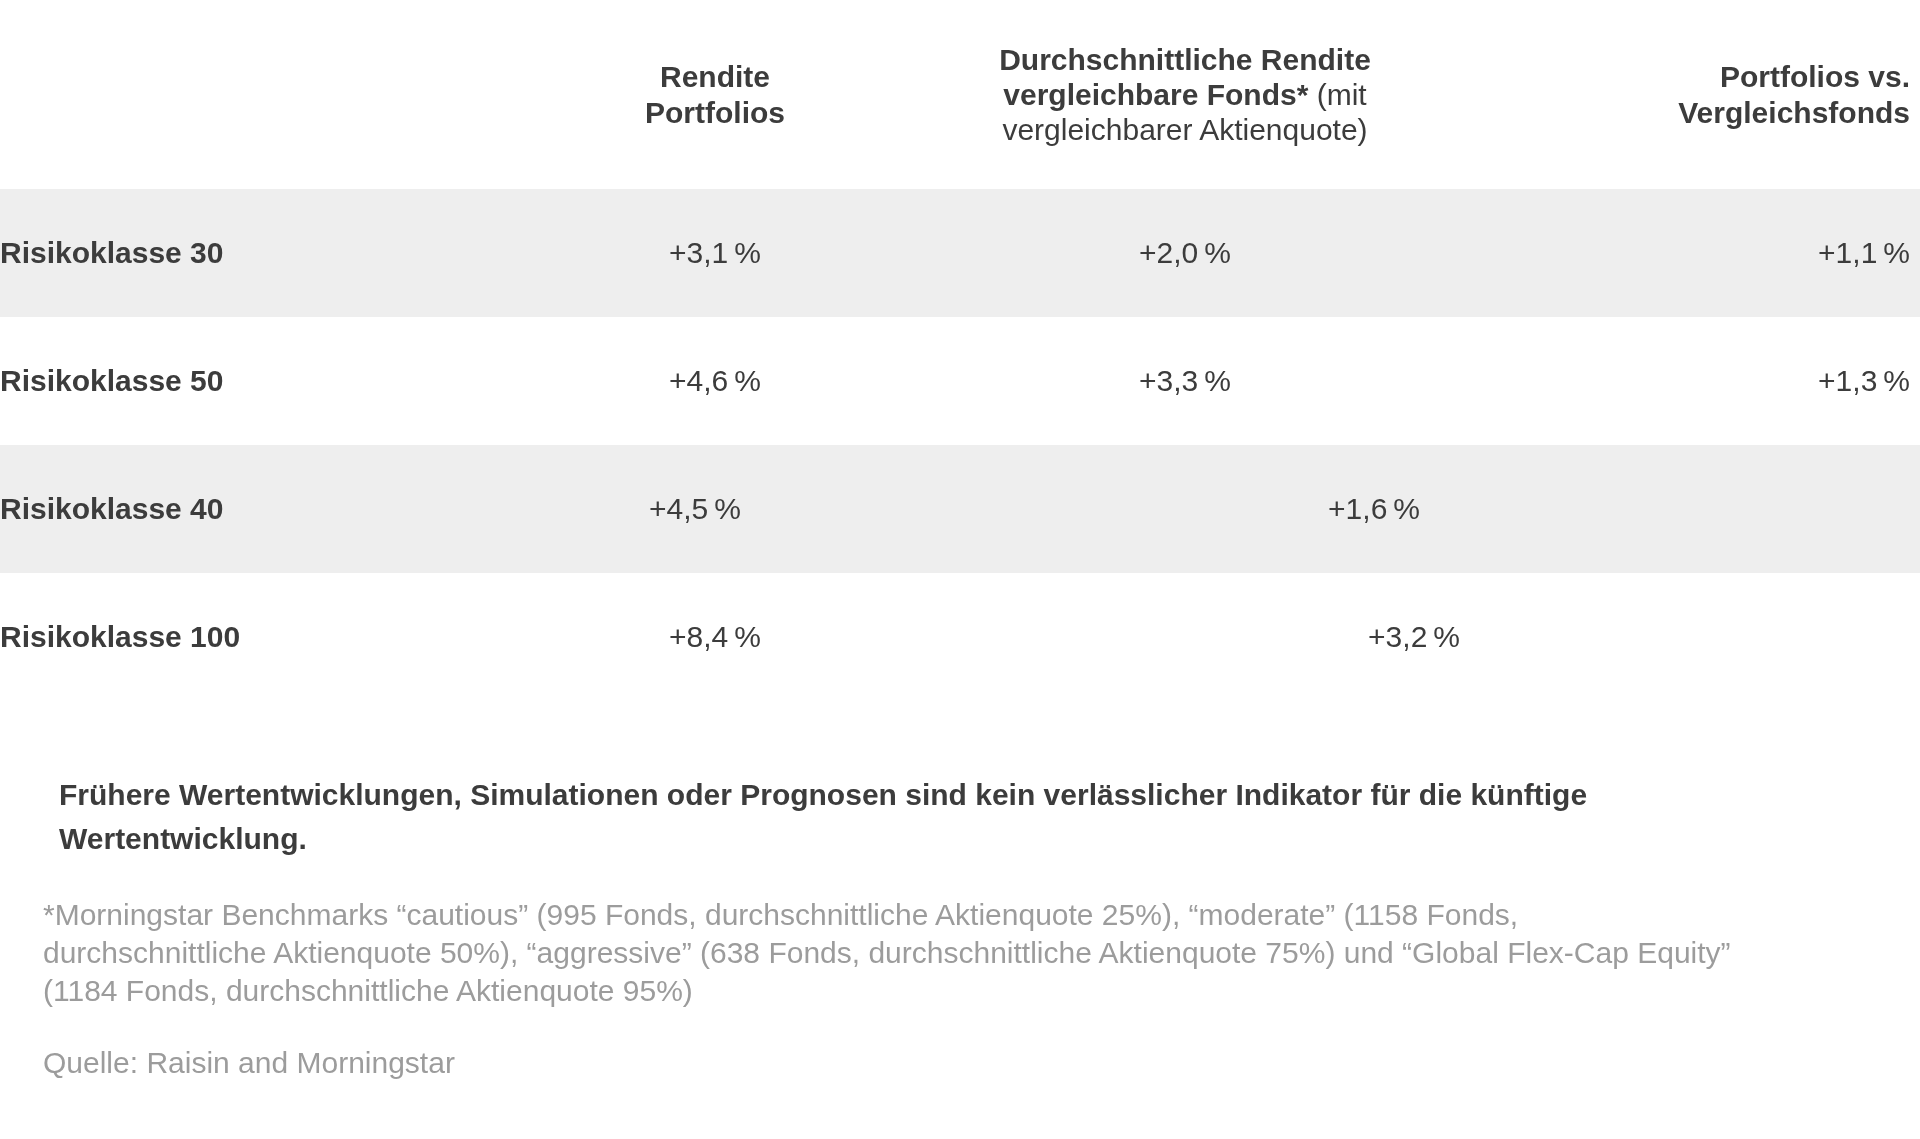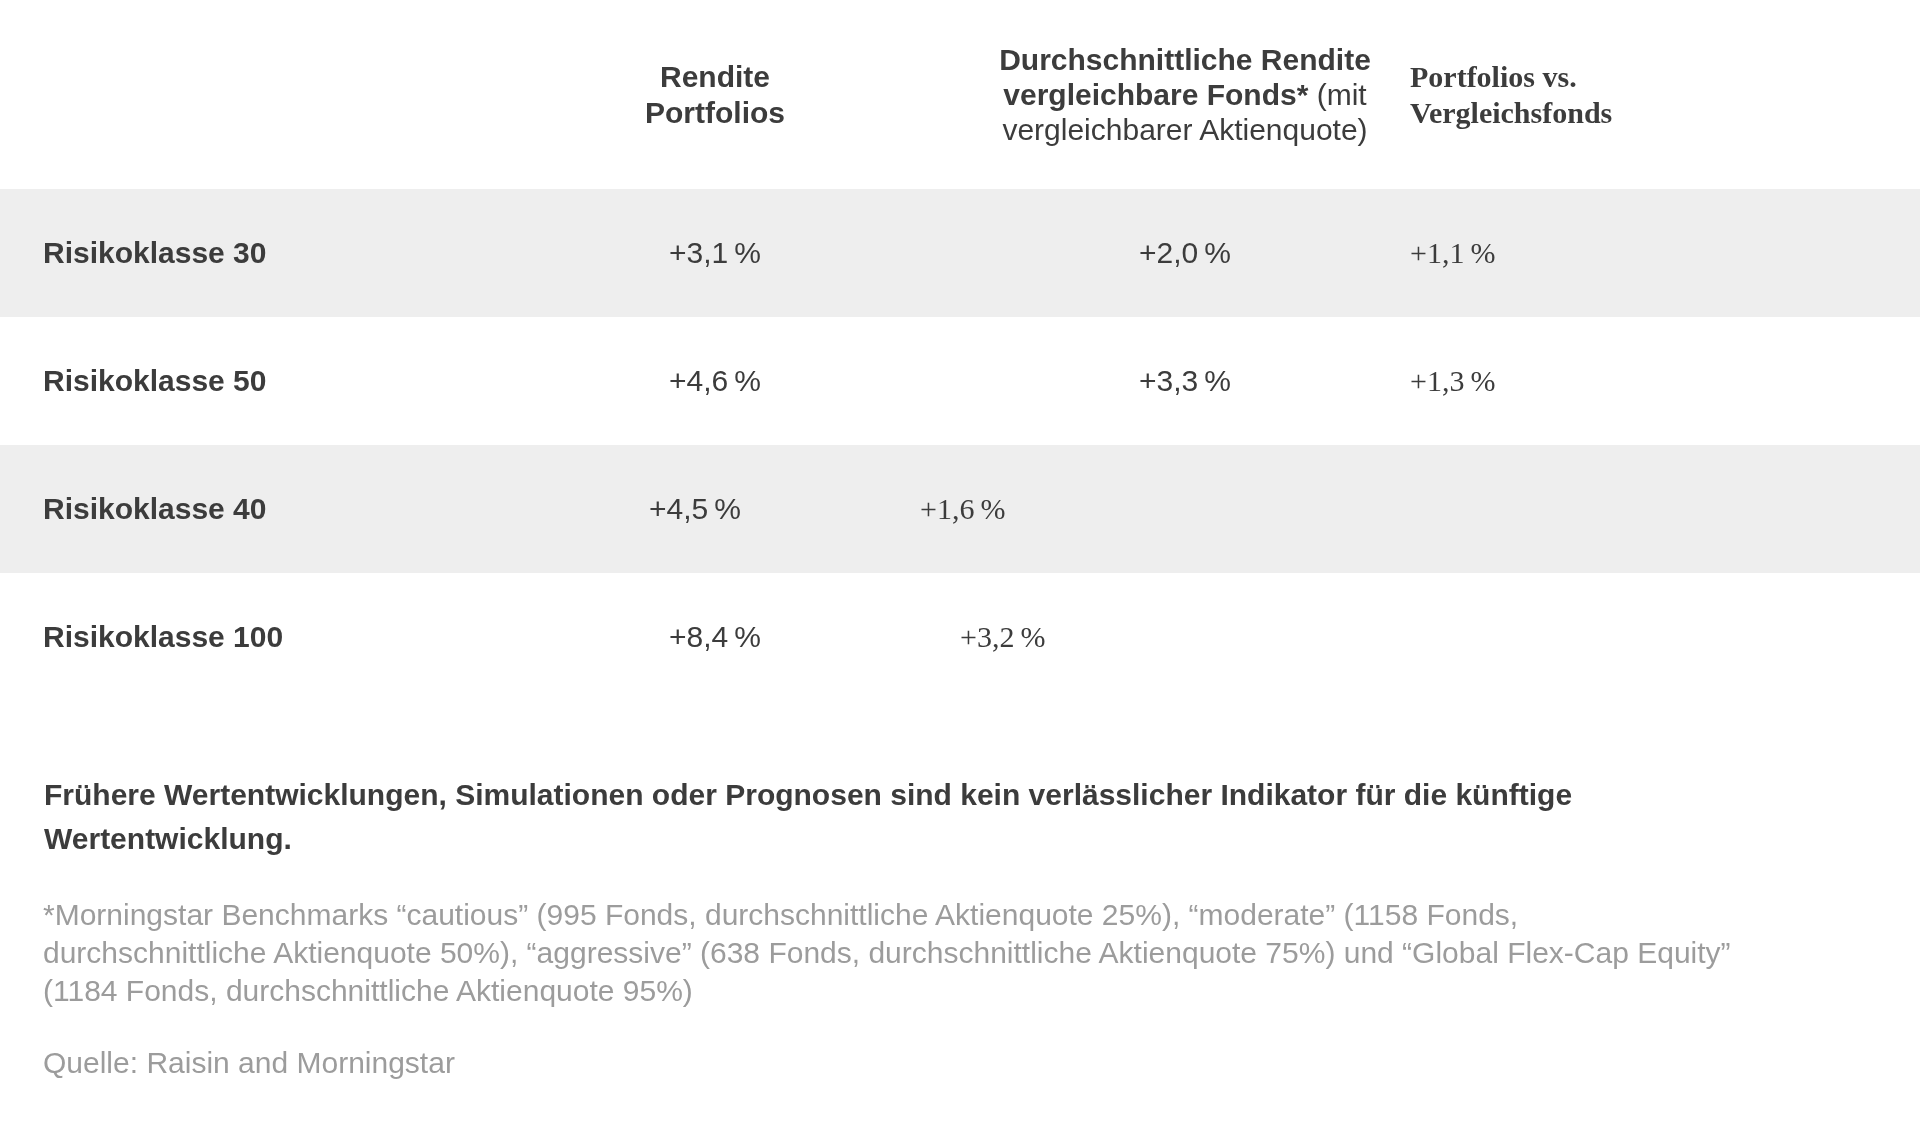--- a/index.html
+++ b/index.html
@@ -13,40 +13,40 @@
     color: #3c3c3c;
     overflow: hidden;
   }
 
   
   .rtable { width: 1920px; }
   .hrow { display: flex; height: 189px; align-items: center; }
   .trow { display: flex; height: 128px; align-items: center; }
   .trow.alt { background: #eeeeee; }
 
-  .c1 { width: 470px; box-sizing: border-box; padding-left: 43px; }
+  .c1 { width: 470px; box-sizing: border-box; }
   .c2 { width: 490px; text-align: center; }
   .c3 { width: 450px; text-align: center; }
-  .c4 { width: 500px; text-align: left; font-family: Liberation Serif, serif; }
+  .c4 { width: 500px; text-align: right; }
 
   .hcell {
     font-size: 30px;
     font-weight: bold;
     line-height: 1.17;
     white-space: pre-line;
   }
   .hcell .normal { font-weight: normal; }
 
   .rowlabel { font-size: 30px; font-weight: bold; color: #3c3c3c; }
   .val { font-size: 30px; font-weight: normal; color: #3c3c3c; }
 
   
   .bottom { margin: 72px 0 0 43px; }
   .disclaimer {
-    margin: 1px;
+    margin: 16px;
     max-width: 1620px;
     font-size: 30px;
     font-weight: bold;
     line-height: 1.45;
     color: #3c3c3c;
   }
   .footnote {
     margin: 36px 0 0 0;
     max-width: 1700px;
     font-size: 30px;

